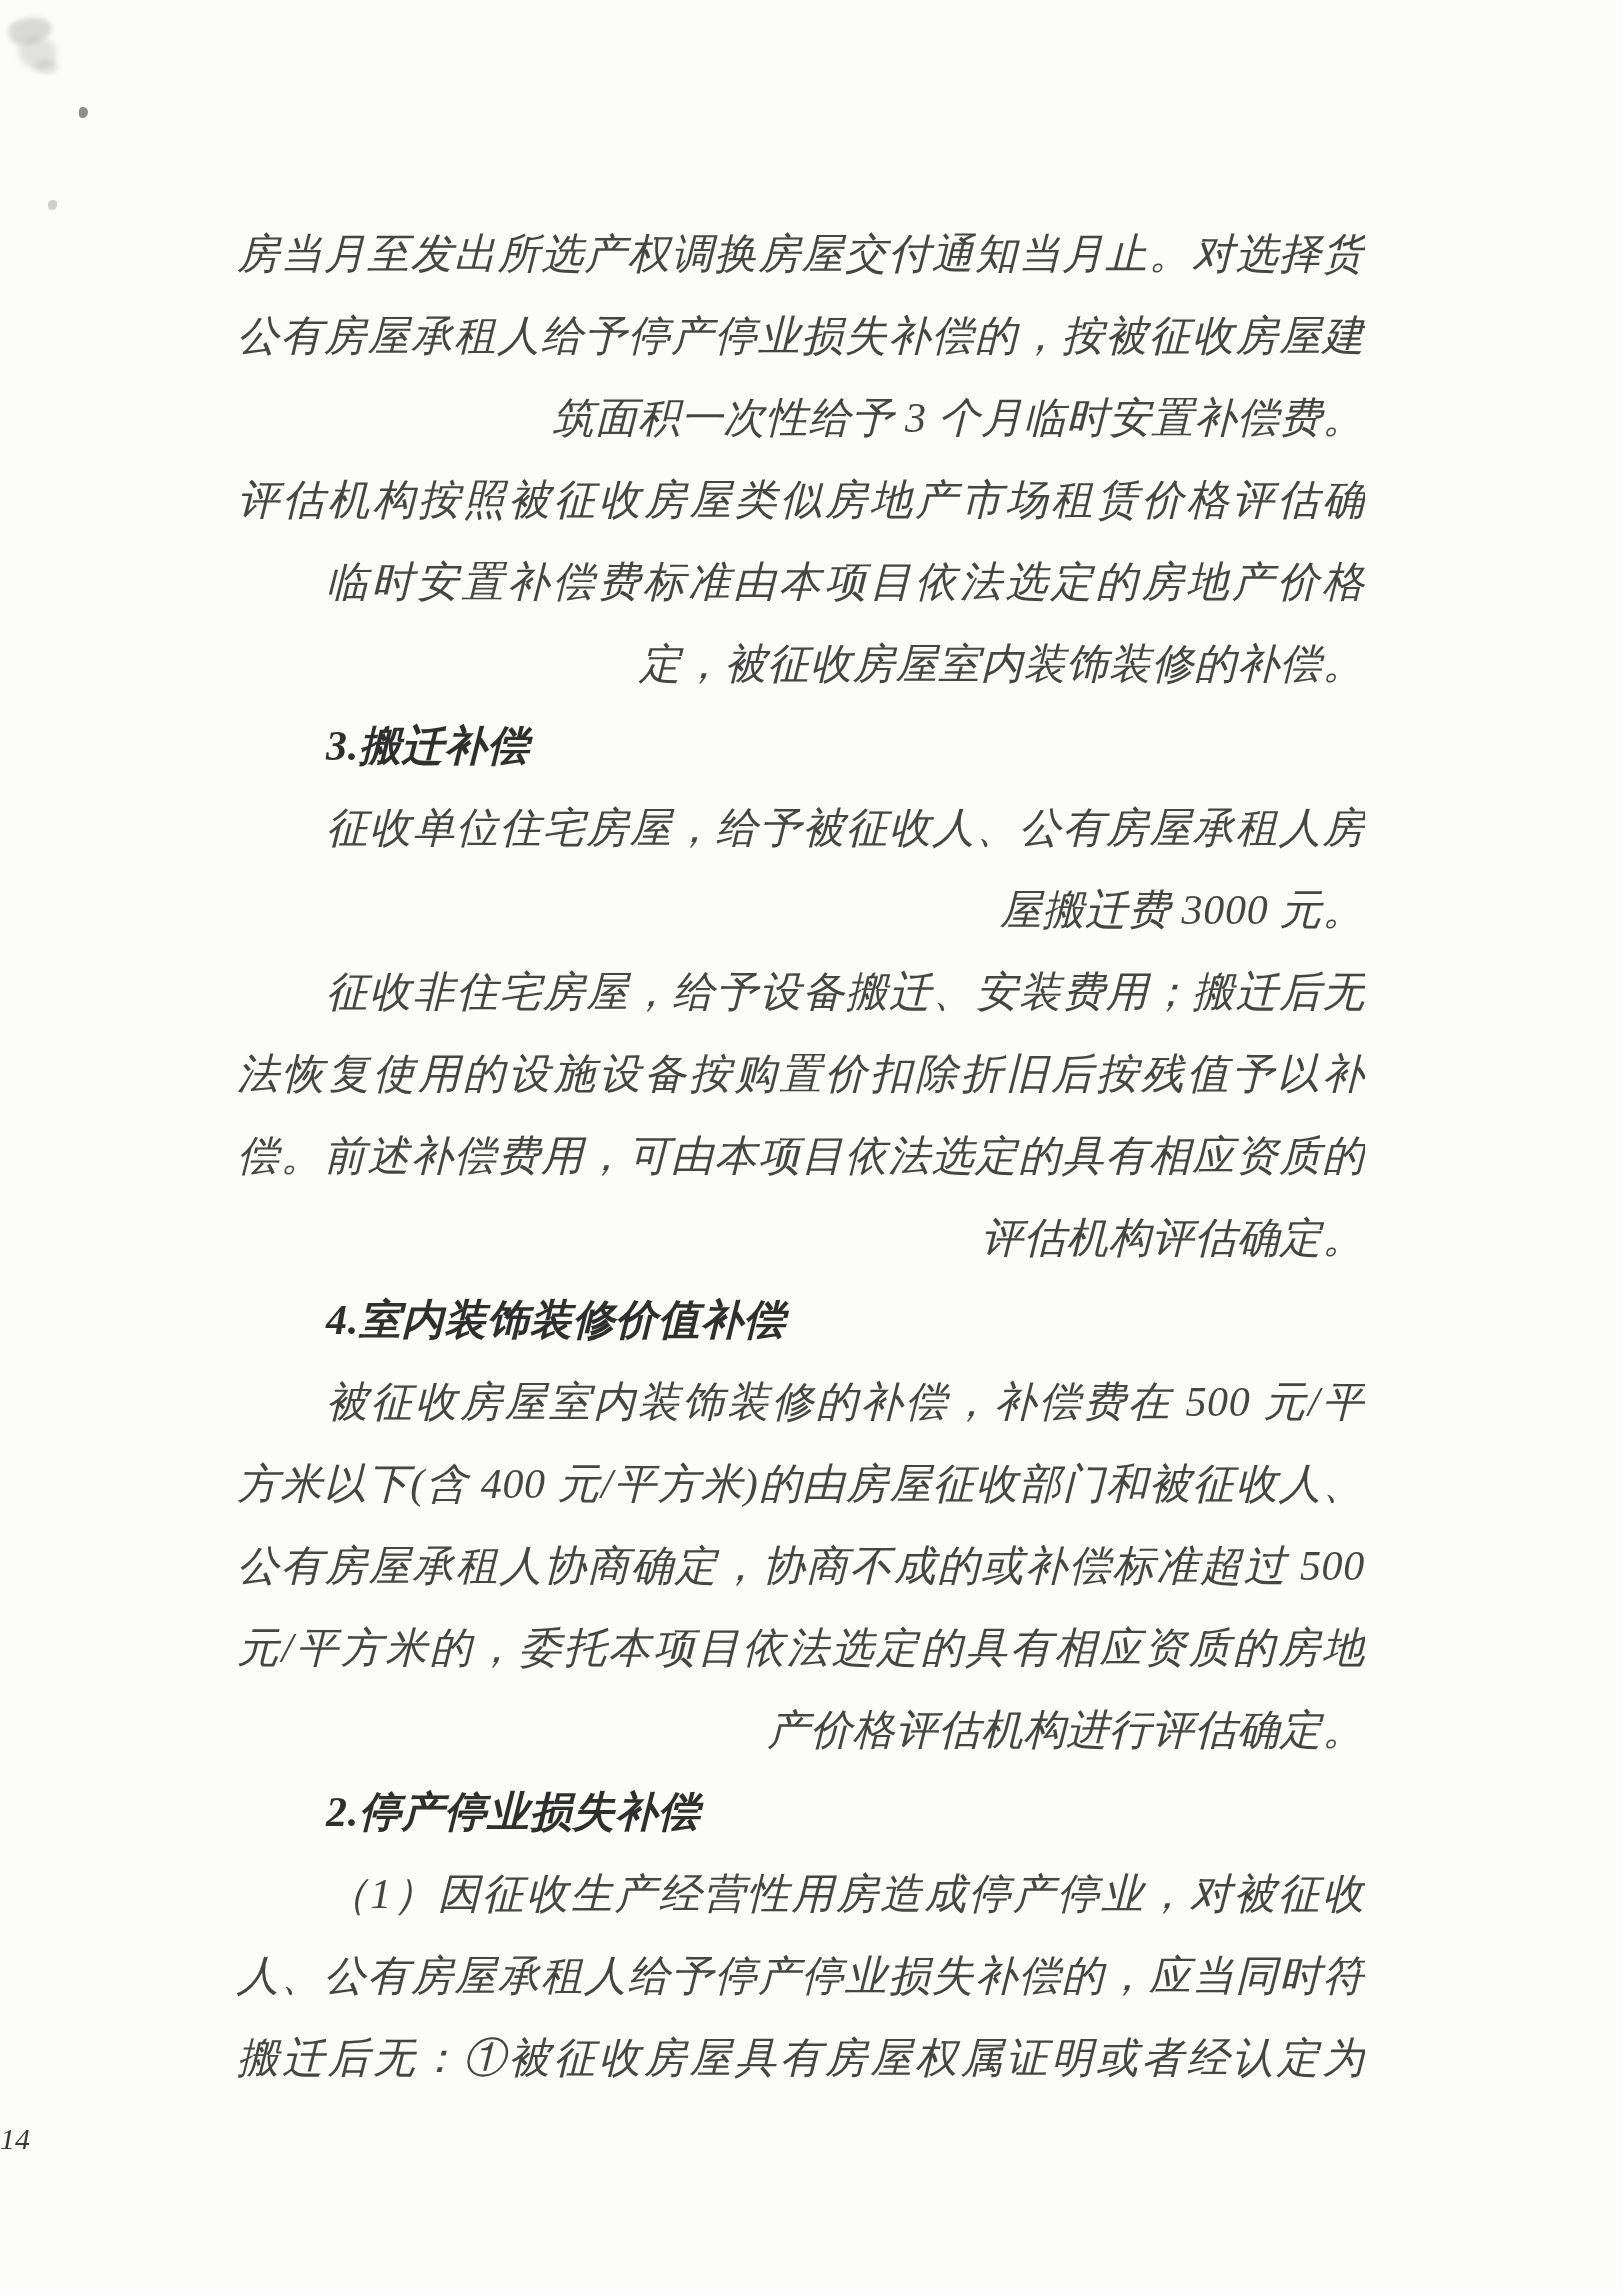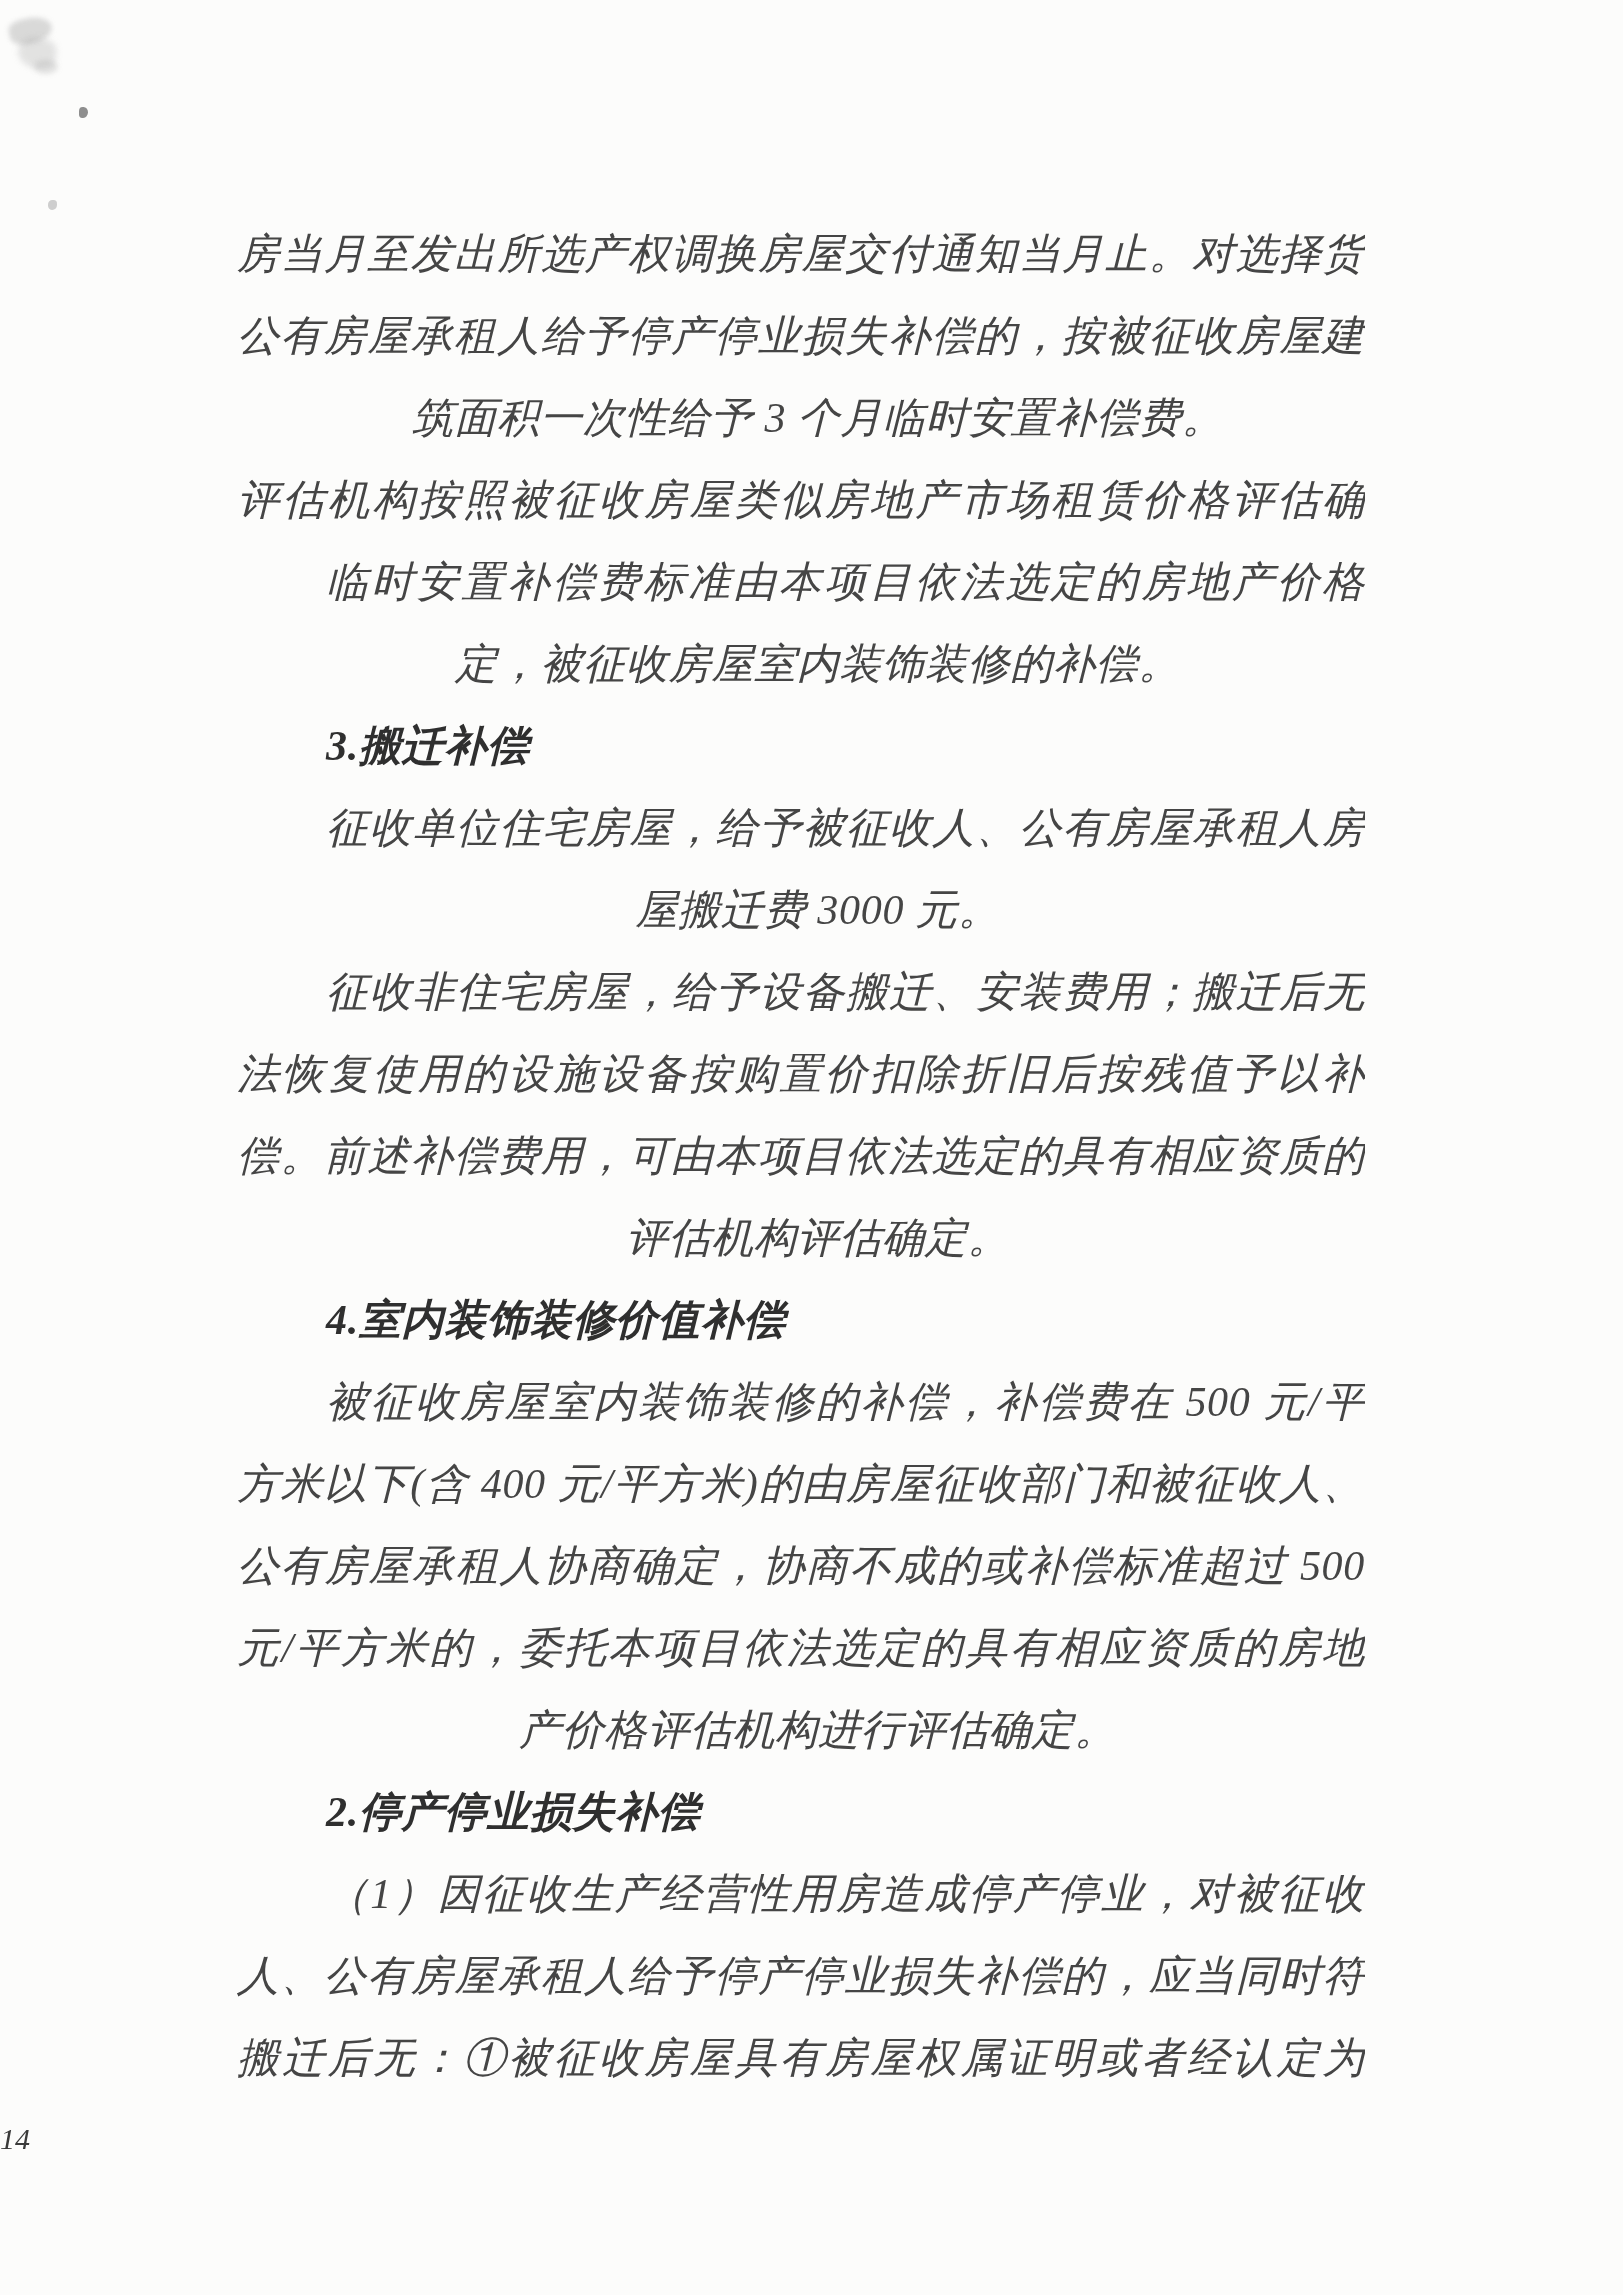--- a/index.html
+++ b/index.html
@@ -27,21 +27,21 @@
     font-size:42px;
     color:#454545;
     overflow:hidden;
     letter-spacing:0.7px;
   }
   .ln.fill{
     text-align:justify;
     text-align-last:justify;
     text-justify:inter-character;
   }
-  .ln.end{ text-align:center;margin-left:34px; }
+  .ln.end{ text-align:right;margin-left:34px; }
   .ln.heading{
     font-weight:bold;
     color:#2f2f2f;
     text-align:left;
   }
   .ln.ind{ padding-left:89px; }
   .ln.fill.ind{ width:1039px; }
   
   .pagenum{
     position:absolute;

